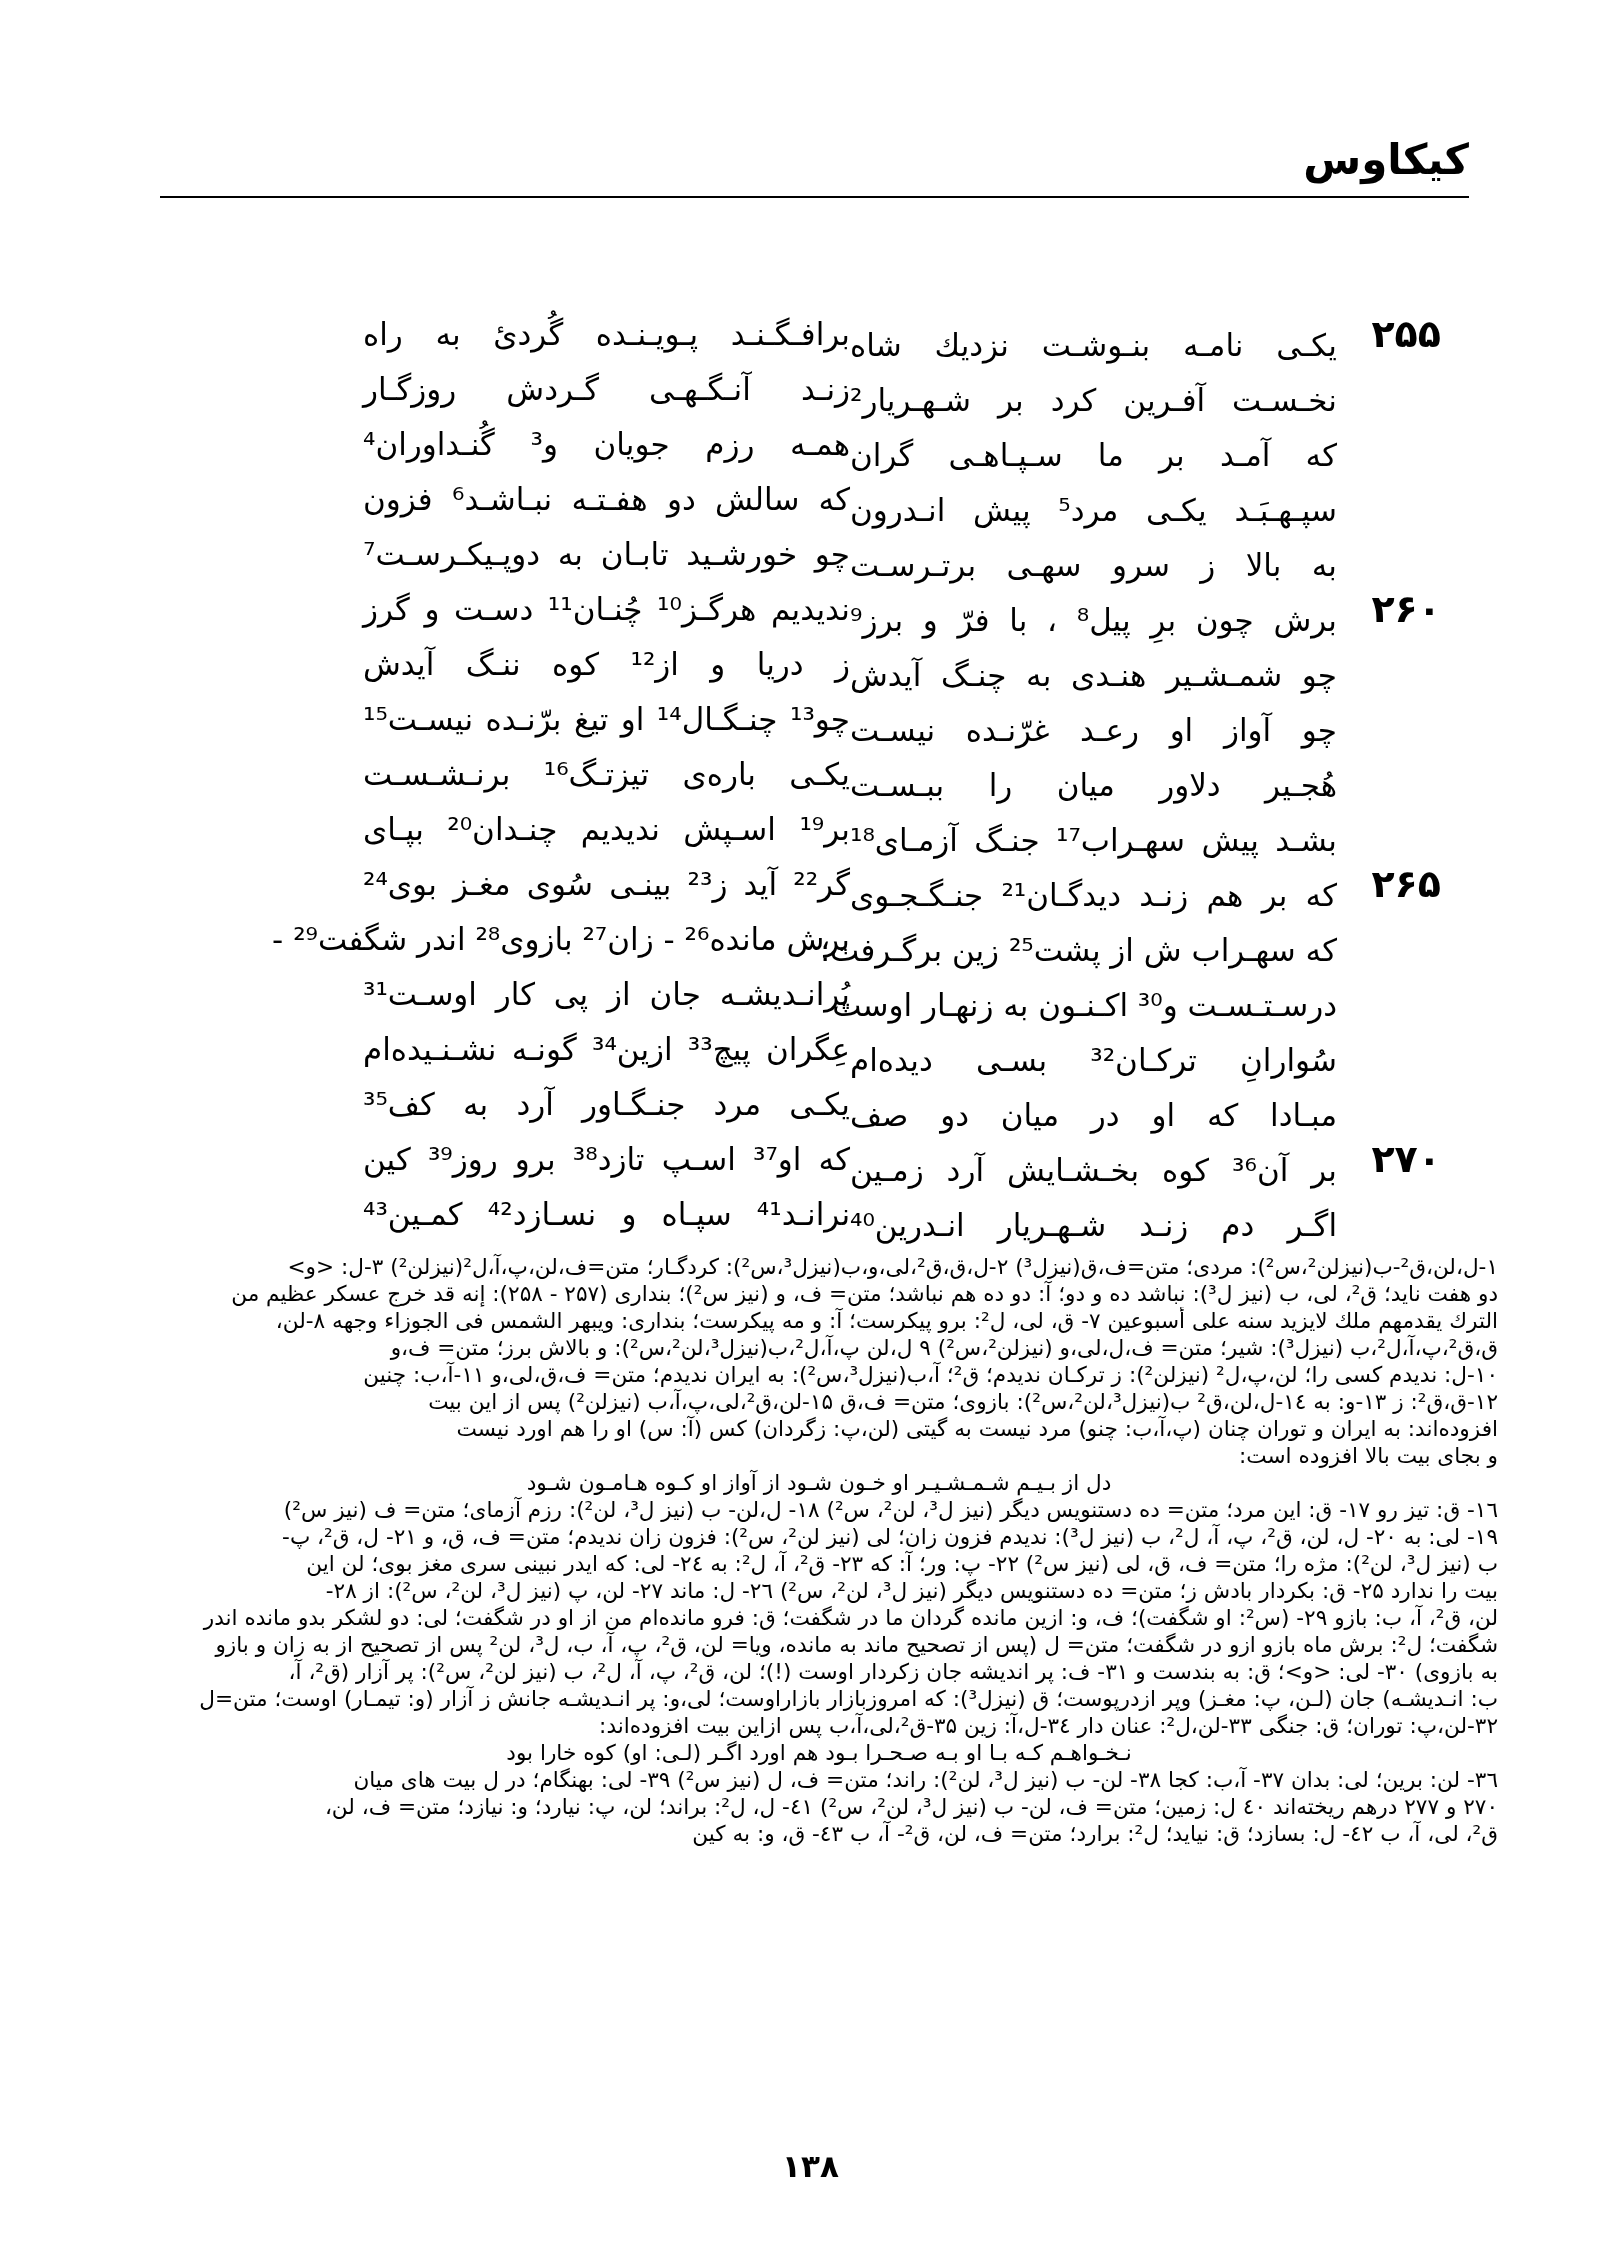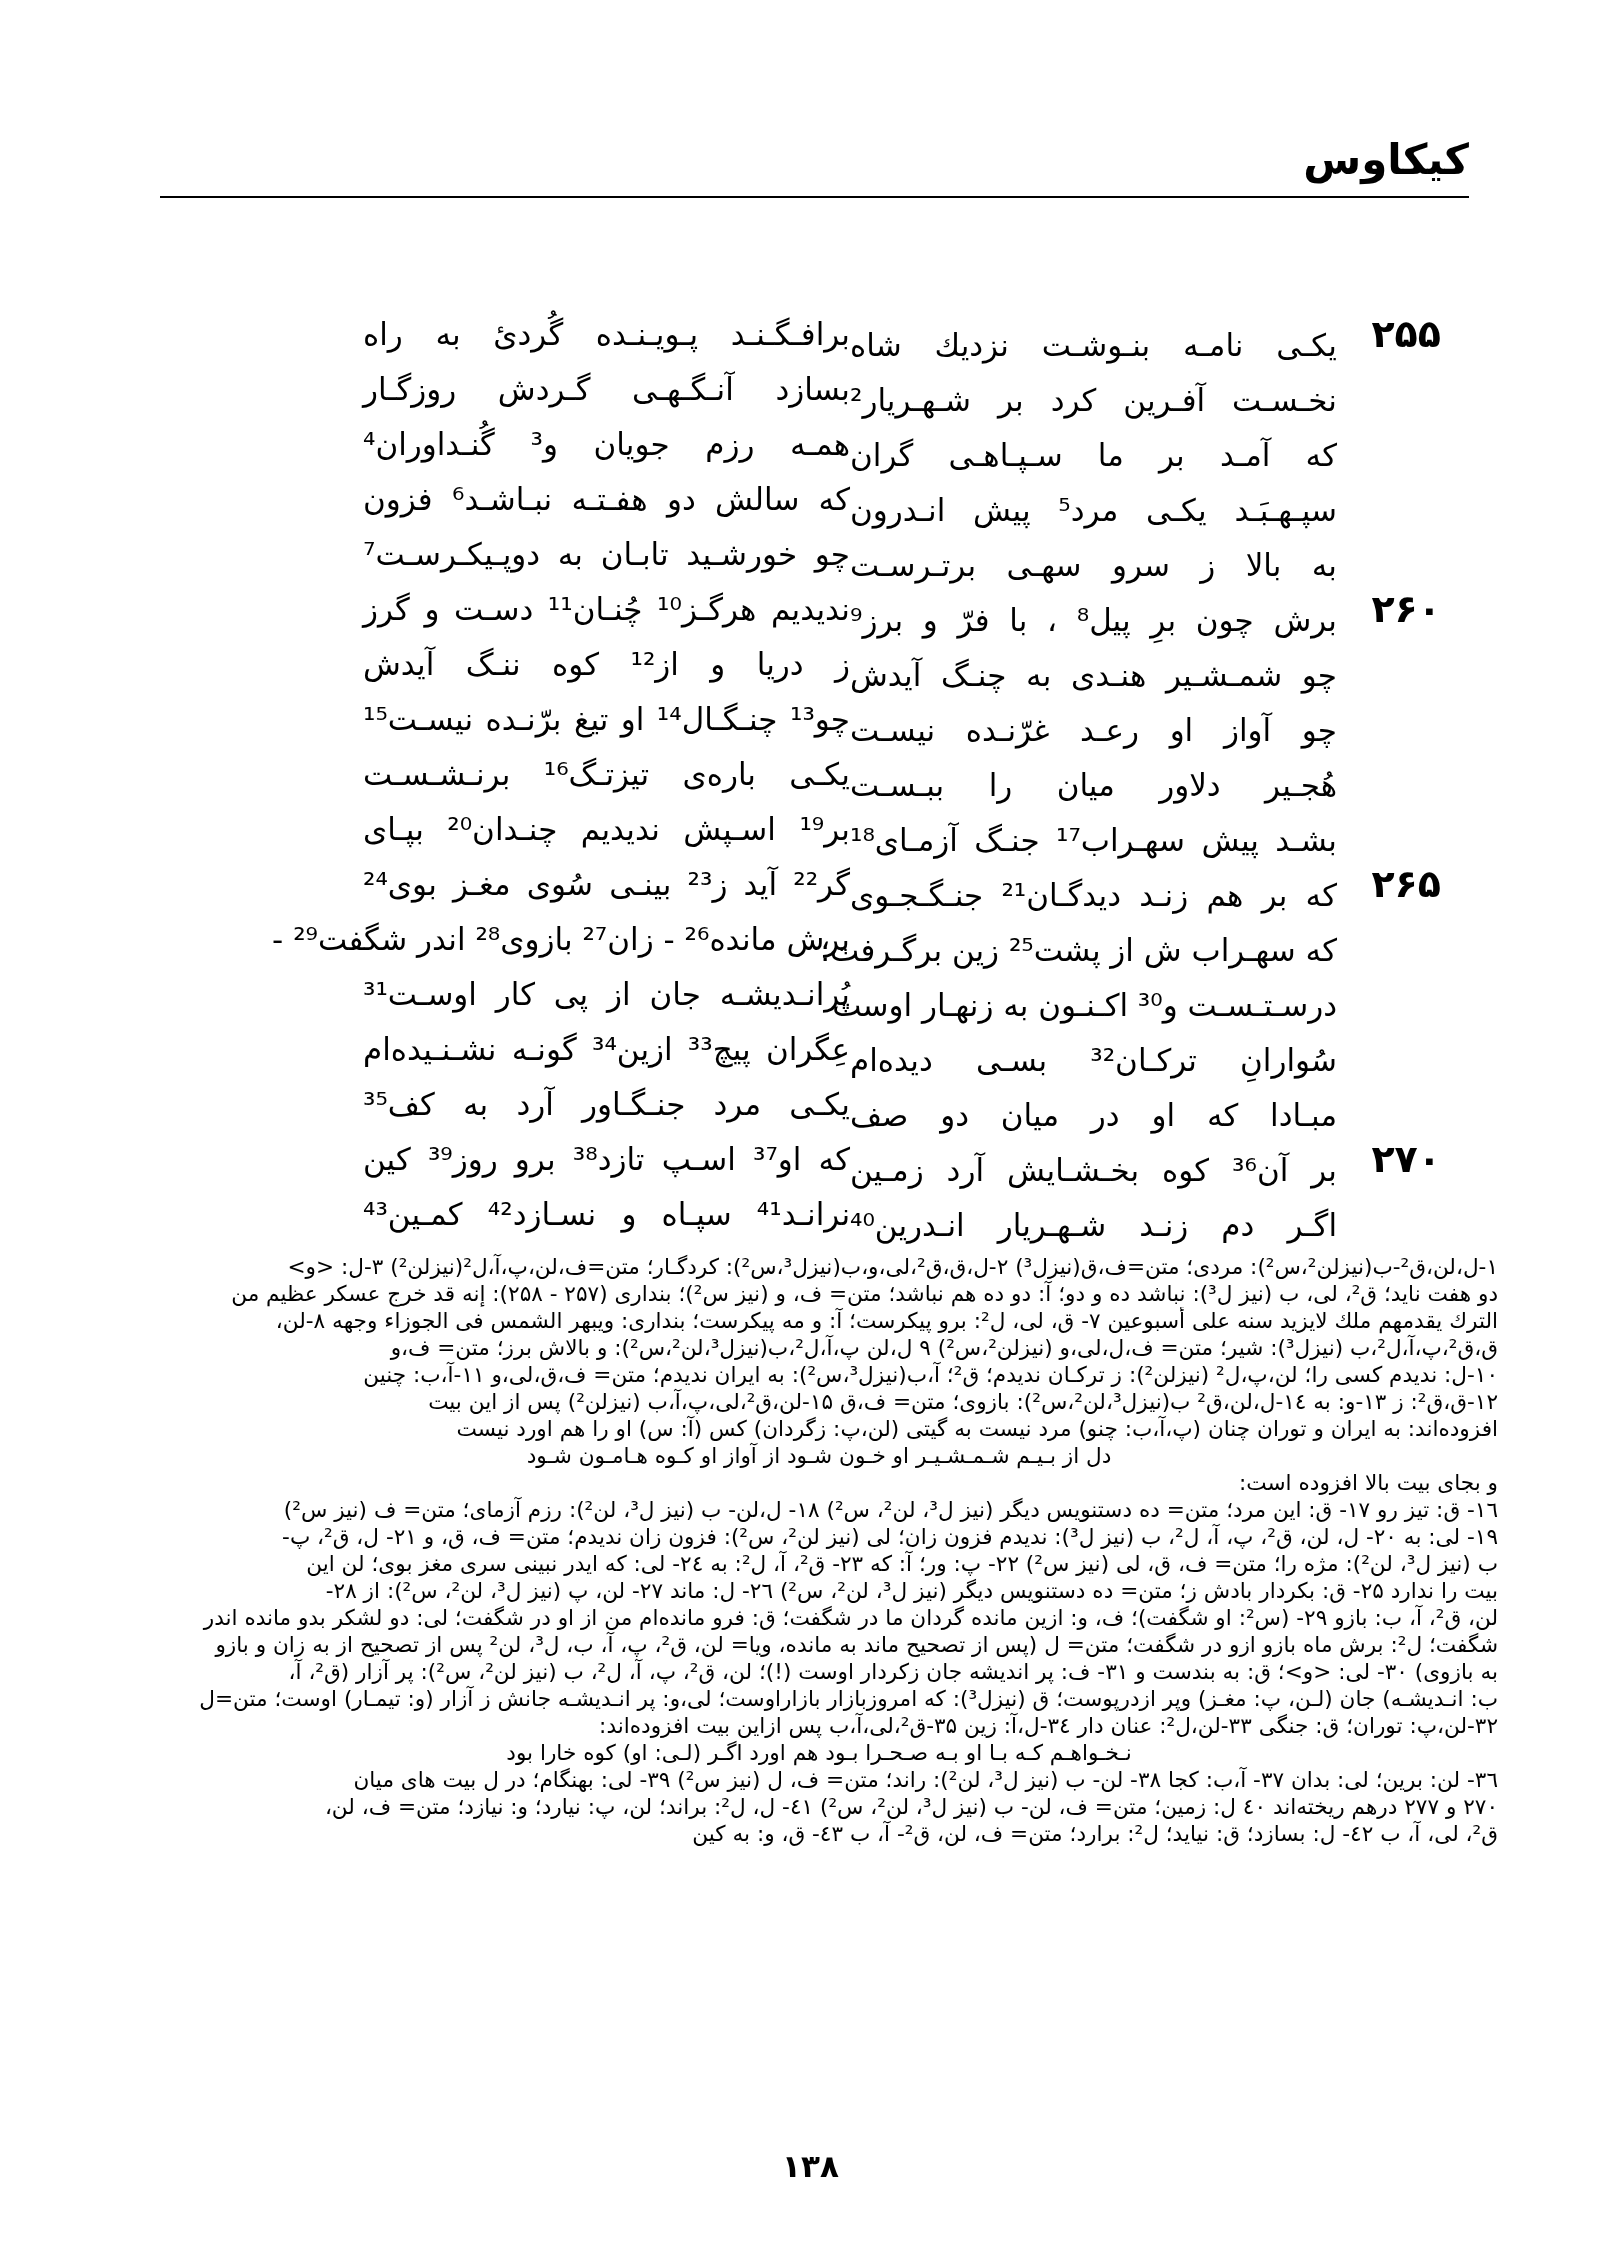--- a/index.html
+++ b/index.html
@@ -50,21 +50,21 @@
 
 <div class="verses" id="verses">
     <div class="verse-row">
       <div class="verse-num">۲۵۵</div>
       <div class="hemistich second">یکـی نامـه بنـوشـت نزدیك شاه</div>
       <div class="hemistich first">برافـگـنـد پـویـنـده گُردیٔ به راه</div>
     </div>
     <div class="verse-row">
       <div class="verse-num"></div>
       <div class="hemistich second">نخـسـت آفـرین کرد بر شـهـریار²</div>
-      <div class="hemistich first">بسازد آنـگـهـی گـردش روزگـار</div>
+      <div class="hemistich first">زنـد آنـگـهـی گـردش روزگـار</div>
     </div>
     <div class="verse-row">
       <div class="verse-num"></div>
       <div class="hemistich second">که آمـد بر ما سـپـاهـی گران</div>
       <div class="hemistich first">همـه رزم جویان و³ گُنـداوران⁴</div>
     </div>
     <div class="verse-row">
       <div class="verse-num"></div>
       <div class="hemistich second">سپـهـبَـد یکـی مرد⁵ پیش انـدرون</div>
       <div class="hemistich first">که سالش دو هفـتـه نبـاشـد⁶ فزون</div>
@@ -137,22 +137,22 @@
   </div>
 
 <div class="notes" id="notes">
     <div class="note-line">۱-ل،لن،ق²-ب(نیزلن²،س²): مردی؛ متن=ف،ق(نیزل³)   ۲-ل،ق،ق²،لی،و،ب(نیزل³،س²): کردگـار؛ متن=ف،لن،پ،آ،ل²(نیزلن²)   ۳-ل: &lt;و&gt;</div>
     <div class="note-line">دو هفت ناید؛ ق²، لی، ب (نیز ل³): نباشد ده و دو؛ آ: دو ده هم نباشد؛ متن= ف، و (نیز س²)؛ بنداری (۲۵۷ - ۲۵۸): إنه قد خرج عسكر عظیم من</div>
     <div class="note-line">الترك یقدمهم ملك لایزید سنه علی أسبوعین   ۷- ق، لی، ل²: برو پیکرست؛ آ: و مه پیکرست؛ بنداری: ویبهر الشمس فی الجوزاء وجهه   ۸-لن،</div>
     <div class="note-line">ق،ق²،پ،آ،ل²،ب (نیزل³): شیر؛ متن= ف،ل،لی،و (نیزلن²،س²)   ۹ ل،لن پ،آ،ل²،ب(نیزل³،لن²،س²): و بالاش برز؛ متن= ف،و</div>
     <div class="note-line">۱۰-ل: ندیدم کسی را؛ لن،پ،ل² (نیزلن²): ز ترکـان ندیدم؛ ق²؛ آ،ب(نیزل³،س²): به ایران ندیدم؛ متن= ف،ق،لی،و   ۱۱-آ،ب: چنین</div>
     <div class="note-line">۱۲-ق،ق²: ز   ۱۳-و: به   ١٤-ل،لن،ق² ب(نیزل³،لن²،س²): بازوی؛ متن= ف،ق   ۱۵-لن،ق²،لی،پ،آ،ب (نیزلن²) پس از این بیت</div>
     <div class="note-line">افزوده‌اند:          به ایران و توران چنان (پ،آ،ب: چنو) مرد نیست          به گیتی (لن،پ: زگردان) کس (آ: س) او را هم اورد نیست</div>
+    <div class="note-line">و بجای بیت بالا افزوده است:</div>
     <div class="note-line verse">دل از بـیـم شـمـشـیـر او خـون شـود          از آواز او کـوه هـامـون شـود</div>
-    <div class="note-line">و بجای بیت بالا افزوده است:</div>
     <div class="note-line">۱٦- ق: تیز رو   ۱۷- ق: این مرد؛ متن= ده دستنویس دیگر (نیز ل³، لن²، س²)   ۱۸- ل،لن- ب (نیز ل³، لن²): رزم آزمای؛ متن= ف (نیز س²)</div>
     <div class="note-line">۱۹- لی: به   ۲۰- ل، لن، ق²، پ، آ، ل²، ب (نیز ل³): ندیدم فزون زان؛ لی (نیز لن²، س²): فزون زان ندیدم؛ متن= ف، ق، و   ۲۱- ل، ق²، پ-</div>
     <div class="note-line">ب (نیز ل³، لن²): مژه را؛ متن= ف، ق، لی (نیز س²)   ۲۲- پ: ور؛ آ: که   ۲۳- ق²، آ، ل²: به   ۲٤- لی: که ایدر نبینی سری مغز بوی؛ لن این</div>
     <div class="note-line">بیت را ندارد   ۲۵- ق: بکردار بادش ز؛ متن= ده دستنویس دیگر (نیز ل³، لن²، س²)   ۲٦- ل: ماند   ۲۷- لن، پ (نیز ل³، لن²، س²): از   ۲۸-</div>
     <div class="note-line">لن، ق²، آ، ب: بازو   ۲۹- (س²: او شگفت)؛ ف، و: ازین مانده گردان ما در شگفت؛ ق: فرو مانده‌ام من از او در شگفت؛ لی: دو لشکر بدو مانده اندر</div>
     <div class="note-line">شگفت؛ ل²: برش ماه بازو ازو در شگفت؛ متن= ل (پس از تصحیح ماند به مانده، ویا= لن، ق²، پ، آ، ب، ل³، لن² پس از تصحیح از به زان و بازو</div>
     <div class="note-line">به بازوی)   ۳۰- لی: &lt;و&gt;؛ ق: به بندست و   ۳۱- ف: پر اندیشه جان زکردار اوست (!)؛ لن، ق²، پ، آ، ل²، ب (نیز لن²، س²): پر آزار (ق²، آ،</div>
     <div class="note-line">ب: انـدیشـه) جان (لـن، پ: مغـز) وپر ازدرپوست؛ ق (نیزل³): که امروزبازار بازاراوست؛ لی،و: پر انـدیشـه جانش ز آزار (و: تیمـار) اوست؛ متن=ل</div>
     <div class="note-line">۳۲-لن،پ: توران؛ ق: جنگی   ۳۳-لن،ل²: عنان دار   ۳٤-ل،آ: زین   ۳۵-ق²،لی،آ،ب پس ازاین بیت افزوده‌اند:</div>
     <div class="note-line verse">نـخـواهـم کـه بـا او بـه صـحـرا بـود          هم اورد اگـر (لـی: او) کوه خارا بود</div>

